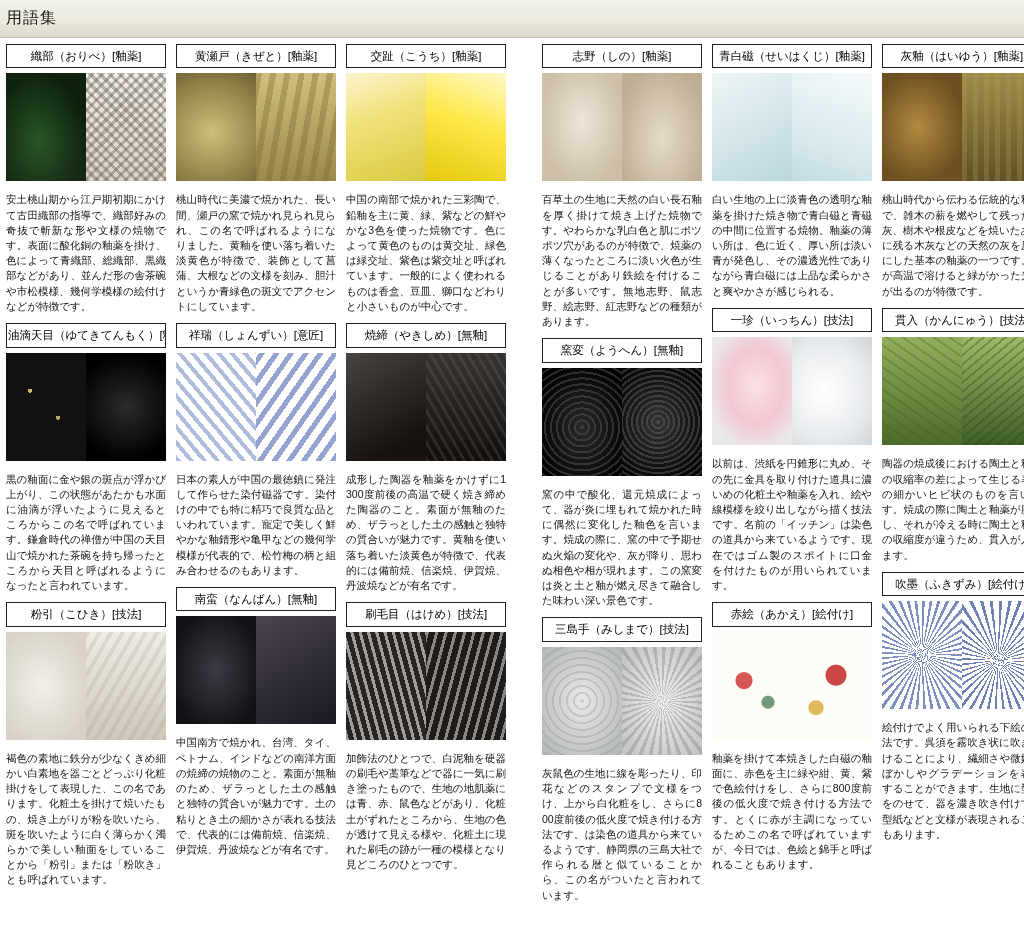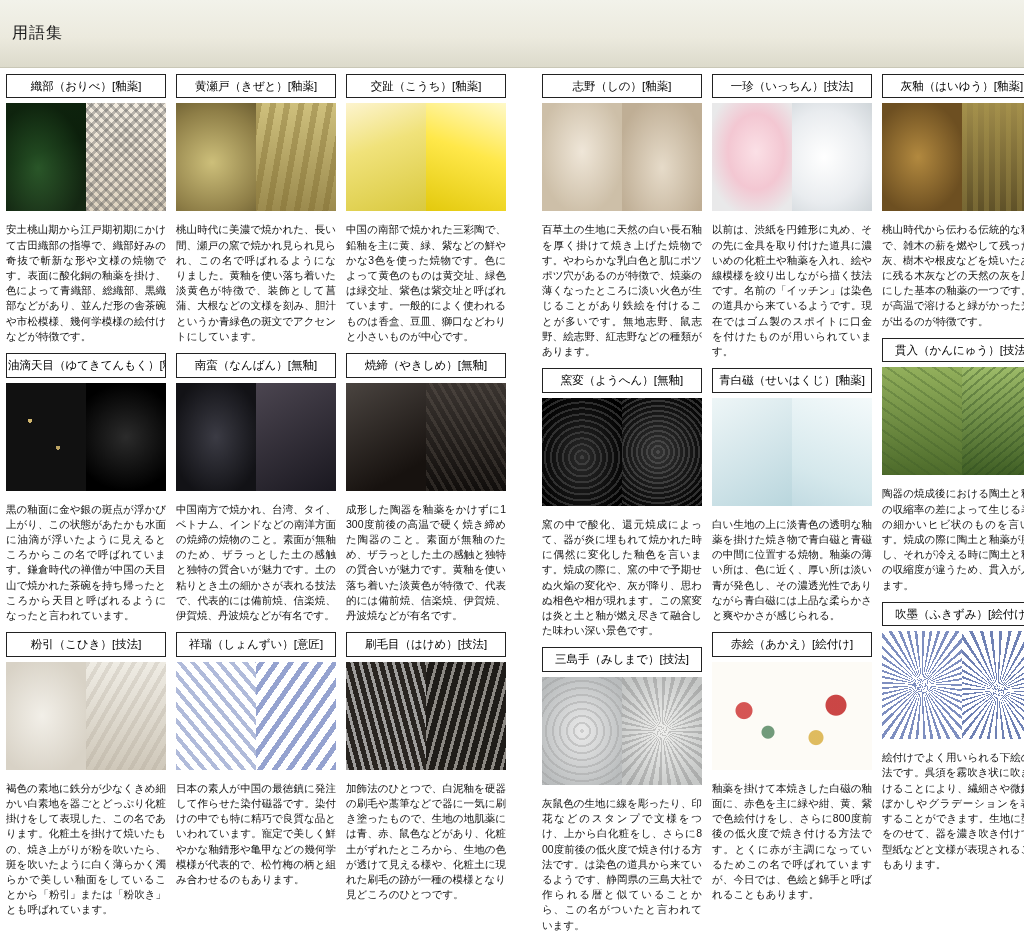--- a/index.html
+++ b/index.html
@@ -11,26 +11,26 @@
   }
   .page {
     width: 1024px;
     height: 951px;
     position: relative;
     background: #ffffff;
     overflow: hidden;
   }
   
   .header {
-    height: 68px;
+    height: 38px;
     background: linear-gradient(to bottom, #f2f2ea 0%, #eceade 55%, #dcdacb 100%);
     border-bottom: 1px solid #c9c7b6;
     display: flex;
     align-items: center;
-    padding-left: 12px;
+    padding-left: 6px;
   }
   .header-title {
     font-size: 16px;
     color: #1a1a1a;
     letter-spacing: 1px;
   }
   
   .grid {
     display: grid;
     grid-template-columns: repeat(6, 1fr);
@@ -221,36 +221,36 @@
       <div class="row-block">
         <div class="term-title">黄瀬戸（きぜと）[釉薬]</div>
         <div class="thumb">
           <div class="half left img-kiseto-l"></div>
           <div class="half right img-kiseto-r"></div>
         </div>
         <div class="desc">桃山時代に美濃で焼かれた、長い間、瀬戸の窯で焼かれ見られ見られ、この名で呼ばれるようになりました。黄釉を使い落ち着いた淡黄色が特徴で、装飾として菖蒲、大根などの文様を刻み、胆汁というか青緑色の斑文でアクセントにしています。</div>
       </div>
 
       <div class="row-block">
+        <div class="term-title">祥瑞（しょんずい）[意匠]</div>
+        <div class="thumb">
+          <div class="half left img-shonzui-l"></div>
+          <div class="half right img-shonzui-r"></div>
+        </div>
+        <div class="desc">日本の素人が中国の最徳鎮に発注して作らせた染付磁器です。染付けの中でも特に精巧で良質な品といわれています。寵定で美しく鮮やかな釉錆形や亀甲などの幾何学模様が代表的で、松竹梅の柄と組み合わせるのもあります。</div>
+      </div>
+
+      <div class="row-block">
         <div class="term-title">南蛮（なんばん）[無釉]</div>
         <div class="thumb">
           <div class="half left img-nanban-l"></div>
           <div class="half right img-nanban-r"></div>
         </div>
         <div class="desc">中国南方で焼かれ、台湾、タイ、ベトナム、インドなどの南洋方面の焼締の焼物のこと。素面が無釉のため、ザラっとした土の感触と独特の質合いが魅力です。土の粘りとき土の細かさが表れる技法で、代表的には備前焼、信楽焼、伊賀焼、丹波焼などが有名です。</div>
       </div>
-
-      <div class="row-block">
-        <div class="term-title">祥瑞（しょんずい）[意匠]</div>
-        <div class="thumb">
-          <div class="half left img-shonzui-l"></div>
-          <div class="half right img-shonzui-r"></div>
-        </div>
-        <div class="desc">日本の素人が中国の最徳鎮に発注して作らせた染付磁器です。染付けの中でも特に精巧で良質な品といわれています。寵定で美しく鮮やかな釉錆形や亀甲などの幾何学模様が代表的で、松竹梅の柄と組み合わせるのもあります。</div>
-      </div>
     </div>
 
     <div class="cell">
       <div class="row-block">
         <div class="term-title">交趾（こうち）[釉薬]</div>
         <div class="thumb">
           <div class="half left img-kochi-l"></div>
           <div class="half right img-kochi-r"></div>
         </div>
         <div class="desc">中国の南部で焼かれた三彩陶で、鉛釉を主に黄、緑、紫などの鮮やかな3色を使った焼物です。色によって黄色のものは黄交址、緑色は緑交址、紫色は紫交址と呼ばれています。一般的によく使われるものは香盒、豆皿、獅口などわりと小さいものが中心です。</div>
@@ -301,38 +301,38 @@
         <div class="thumb">
           <div class="half left img-mishima-l"></div>
           <div class="half right img-mishima-r"></div>
         </div>
         <div class="desc">灰鼠色の生地に線を彫ったり、印花などのスタンプで文様をつけ、上から白化粧をし、さらに800度前後の低火度で焼き付ける方法です。は染色の道具から来ているようです、静岡県の三島大社で作られる暦と似ていることから、この名がついたと言われています。</div>
       </div>
     </div>
 
     <div class="cell">
       <div class="row-block">
+        <div class="term-title">青白磁（せいはくじ）[釉薬]</div>
+        <div class="thumb">
+          <div class="half left img-seihakuji-l"></div>
+          <div class="half right img-seihakuji-r"></div>
+        </div>
+        <div class="desc">白い生地の上に淡青色の透明な釉薬を掛けた焼き物で青白磁と青磁の中間に位置する焼物。釉薬の薄い所は、色に近く、厚い所は淡い青が発色し、その濃透光性でありながら青白磁には上品な柔らかさと爽やかさが感じられる。</div>
+      </div>
+
+      <div class="row-block">
         <div class="term-title">一珍（いっちん）[技法]</div>
         <div class="thumb">
           <div class="half left img-icchin-l"></div>
           <div class="half right img-icchin-r"></div>
         </div>
         <div class="desc">以前は、渋紙を円錐形に丸め、その先に金具を取り付けた道具に濃いめの化粧土や釉薬を入れ、絵や線模様を絞り出しながら描く技法です。名前の「イッチン」は染色の道具から来ているようです。現在ではゴム製のスポイトに口金を付けたものが用いられています。</div>
       </div>
 
       <div class="row-block">
-        <div class="term-title">青白磁（せいはくじ）[釉薬]</div>
-        <div class="thumb">
-          <div class="half left img-seihakuji-l"></div>
-          <div class="half right img-seihakuji-r"></div>
-        </div>
-        <div class="desc">白い生地の上に淡青色の透明な釉薬を掛けた焼き物で青白磁と青磁の中間に位置する焼物。釉薬の薄い所は、色に近く、厚い所は淡い青が発色し、その濃透光性でありながら青白磁には上品な柔らかさと爽やかさが感じられる。</div>
-      </div>
-
-      <div class="row-block">
         <div class="term-title">赤絵（あかえ）[絵付け]</div>
         <div class="thumb">
           <div class="half left img-akae-l"></div>
           <div class="half right img-akae-r"></div>
         </div>
         <div class="desc">釉薬を掛けて本焼きした白磁の釉面に、赤色を主に緑や紺、黄、紫で色絵付けをし、さらに800度前後の低火度で焼き付ける方法です。とくに赤が主調になっているためこの名で呼ばれていますが、今日では、色絵と錦手と呼ばれることもあります。</div>
       </div>
     </div>
 
     <div class="cell">

